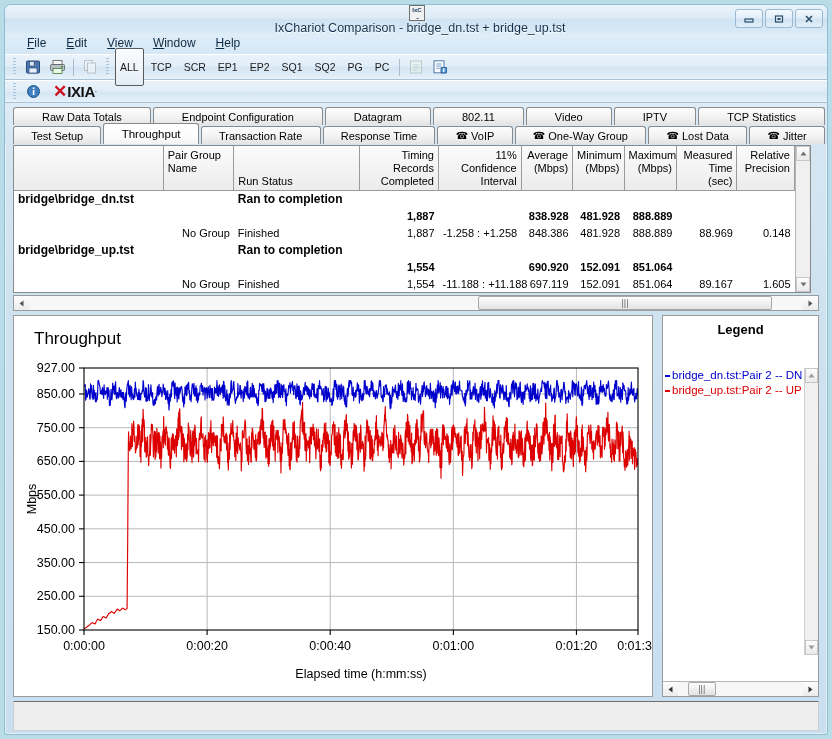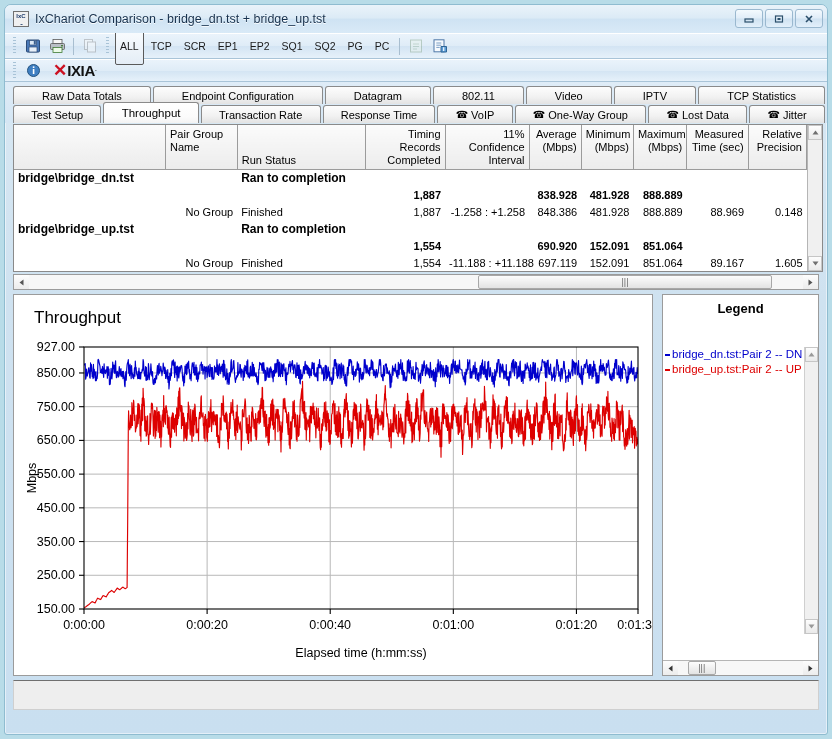--- a/index.html
+++ b/index.html
@@ -21,20 +21,21 @@
     box-shadow: 0 0 0 1px rgba(255,255,255,0.5) inset;
     overflow: hidden;
   }
   
   #titlebar {
     position: relative;
     height: 28px;
     padding-left: 8px;
     display: flex; align-items: center;
     background: linear-gradient(to bottom, #eaf3fa 0%, #dcebf6 45%, #cfe3f3 52%, #d9eaf7 100%);
+    flex-direction: column;
   }
   #title-icon {
     width: 16px; height: 16px; margin-right: 6px;
     background: #f0f0f0;
     border: 1px solid #707070;
     position: relative; flex: 0 0 auto;
     font-size: 6px; line-height: 7px; color: #1b3a6b;
     font-family: "Liberation Sans", sans-serif;
     text-align: center; font-weight: bold; overflow: hidden;
   }
@@ -119,21 +120,21 @@
     white-space: nowrap; cursor: default; overflow: hidden;
   }
   .tab.selected {
     height: 21px;
     background: linear-gradient(to bottom, #ffffff 0%, #fbfbfb 70%, #f3f3f3 100%);
     font-size: 11.5px;
   }
   .tab .phone { margin-right: 3px; font-size: 10px; color: #000; }
   
   #grid-wrap {
-    margin: 1px 4px 0 8px;
+    margin: 1px 16px 0 8px;
     height: 148px;
     border: 1px solid #8a8a8a;
     background: #fff;
     position: relative;
     display: flex; flex-direction: column;
     overflow: hidden;
   }
   #grid-inner { display: flex; flex: 1 1 auto; min-height: 0; }
   table.grid { border-collapse: collapse; width: 100%; table-layout: fixed; font-size: 11px; color: #000; }
   table.grid th {
@@ -271,20 +272,27 @@
           </svg>
       </div>
       <div class="win-btn">
         <svg width="12" height="10" viewBox="0 0 12 10">
             <path d="M3 2 L9 8 M9 2 L3 8" stroke="#2b4f6b" stroke-width="1.6" fill="none"></path>
           </svg>
       </div>
     </div>
   </div>
 
+  <div id="menubar">
+    <div class="menu-item"><u>F</u><span>ile</span></div>
+    <div class="menu-item"><u>E</u><span>dit</span></div>
+    <div class="menu-item"><u>V</u><span>iew</span></div>
+    <div class="menu-item"><u>W</u><span>indow</span></div>
+    <div class="menu-item"><u>H</u><span>elp</span></div>
+  </div>
 
   <div id="toolbar1">
     <div class="grip"></div>
     <div class="tb-icon">
       <svg width="16" height="16" viewBox="0 0 16 16">
         <rect x="1.5" y="2" width="13" height="12" rx="1" fill="#4a79b8" stroke="#2b4b77"></rect>
         <rect x="4.5" y="2.5" width="7" height="4.5" fill="#dce9f6" stroke="#2b4b77" stroke-width="0.7"></rect>
         <rect x="8.8" y="3" width="2" height="3.5" fill="#3a5f8f"></rect>
         <rect x="4" y="9" width="8" height="5" fill="#e8f0f9" stroke="#2b4b77" stroke-width="0.7"></rect>
       </svg>

